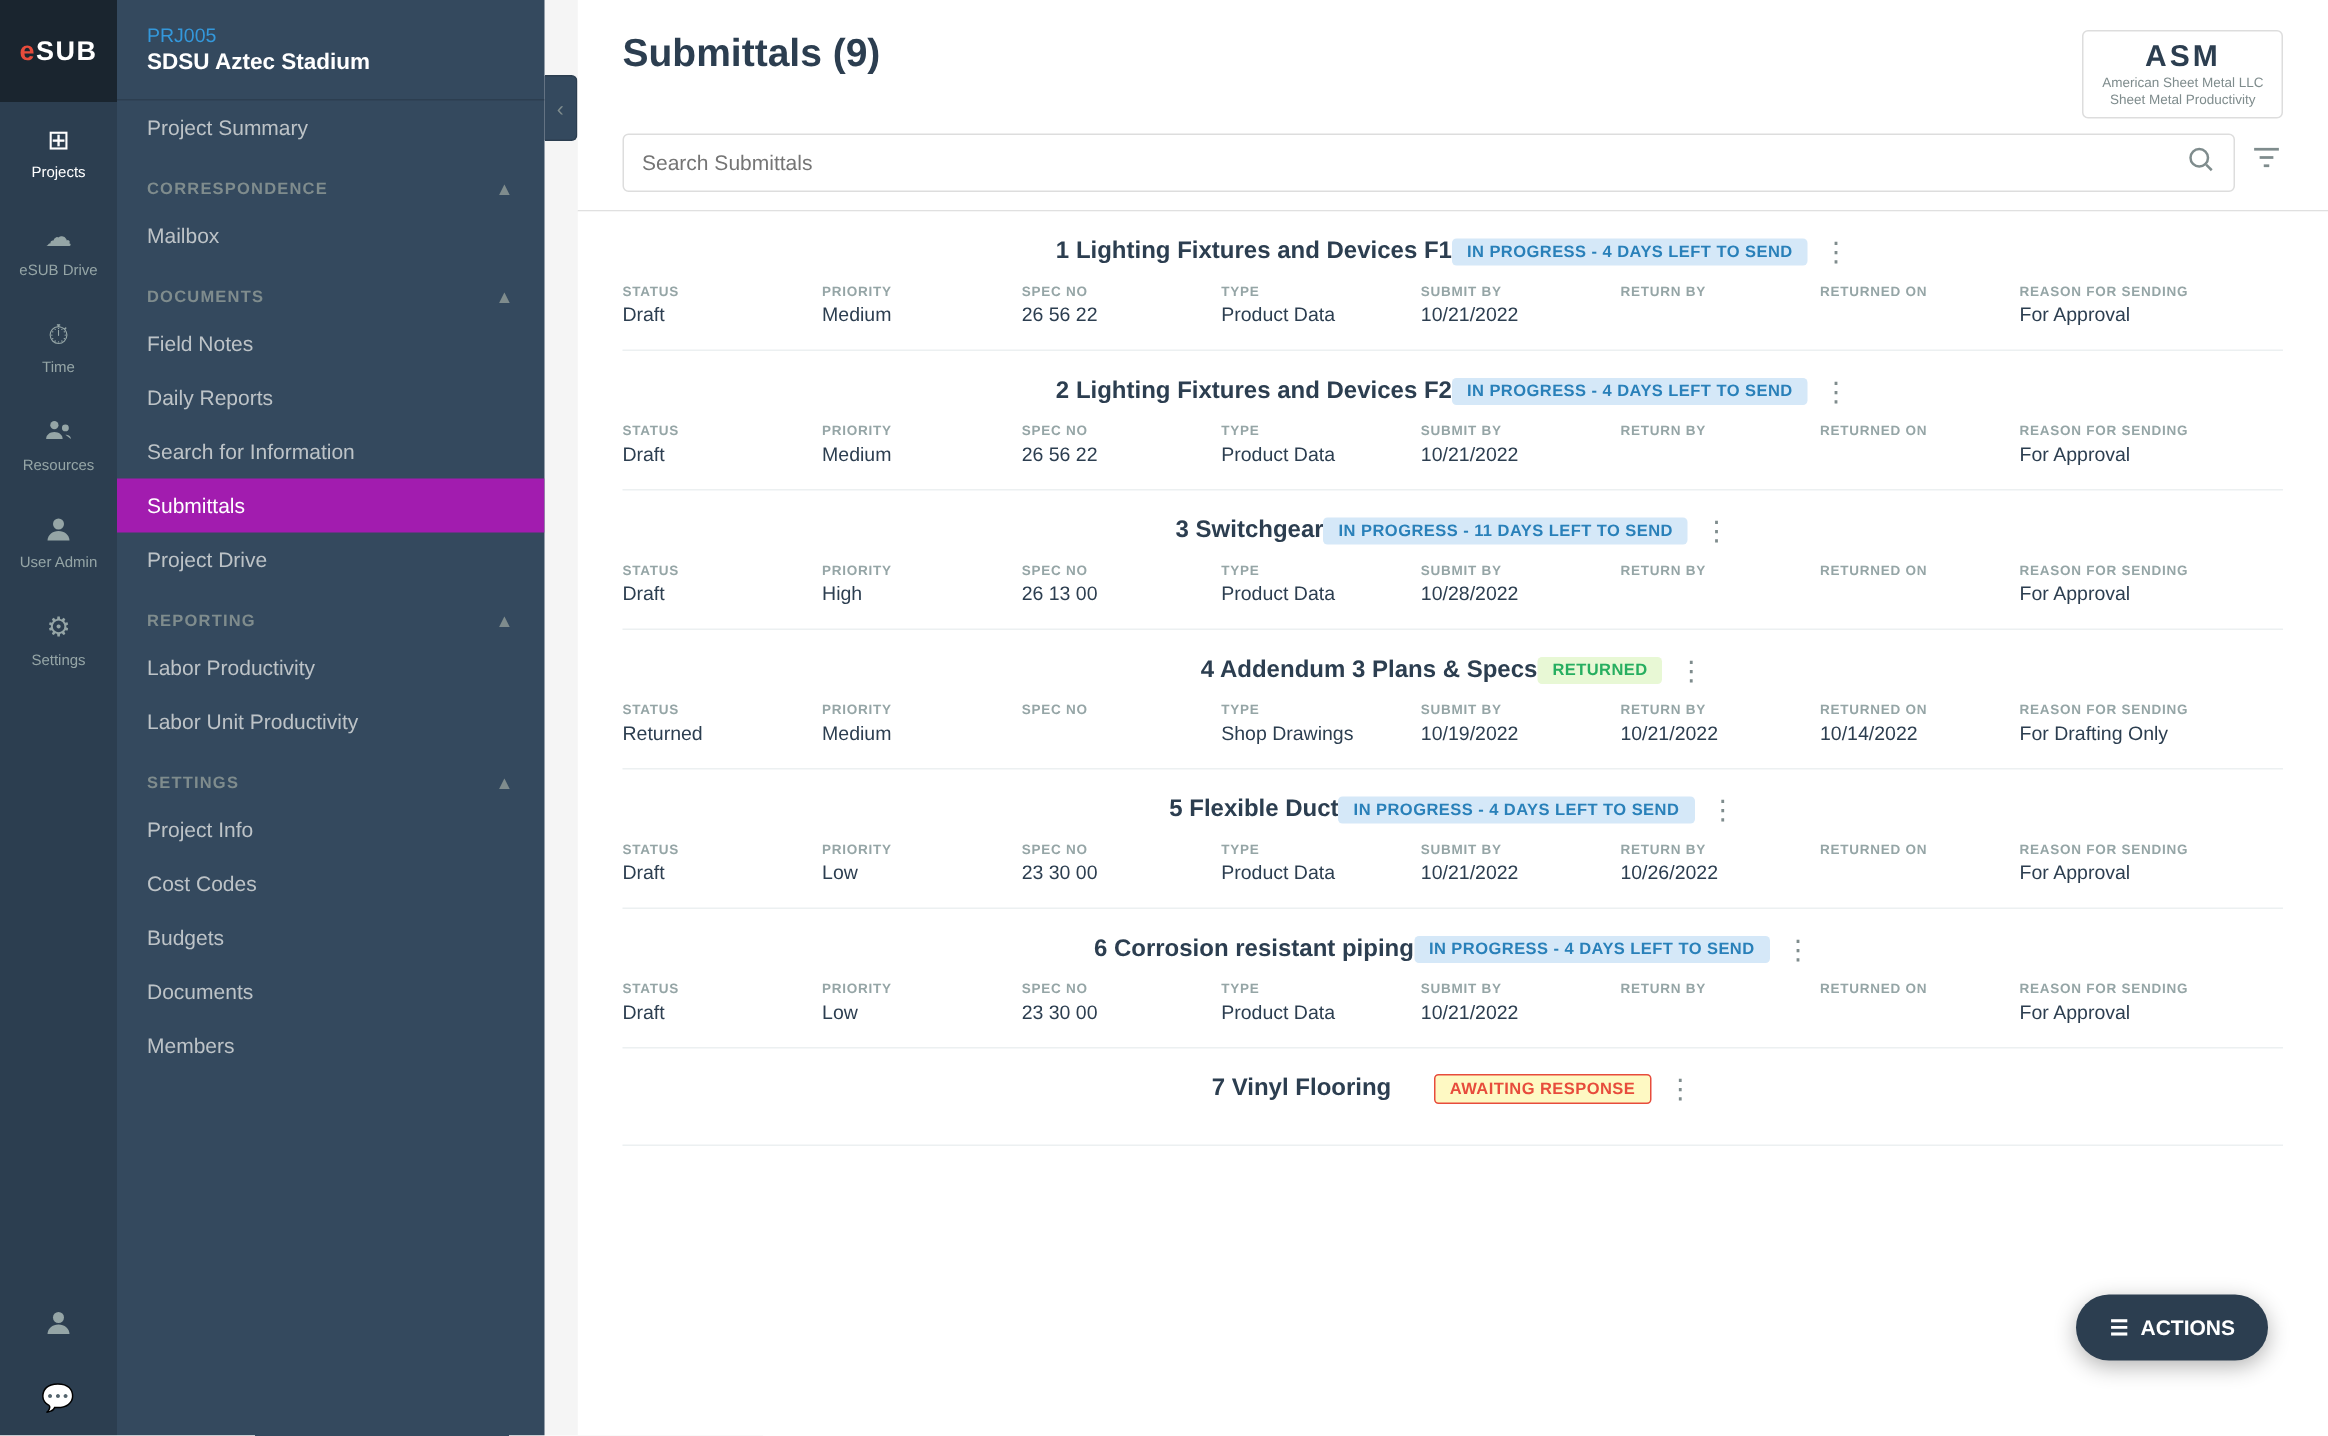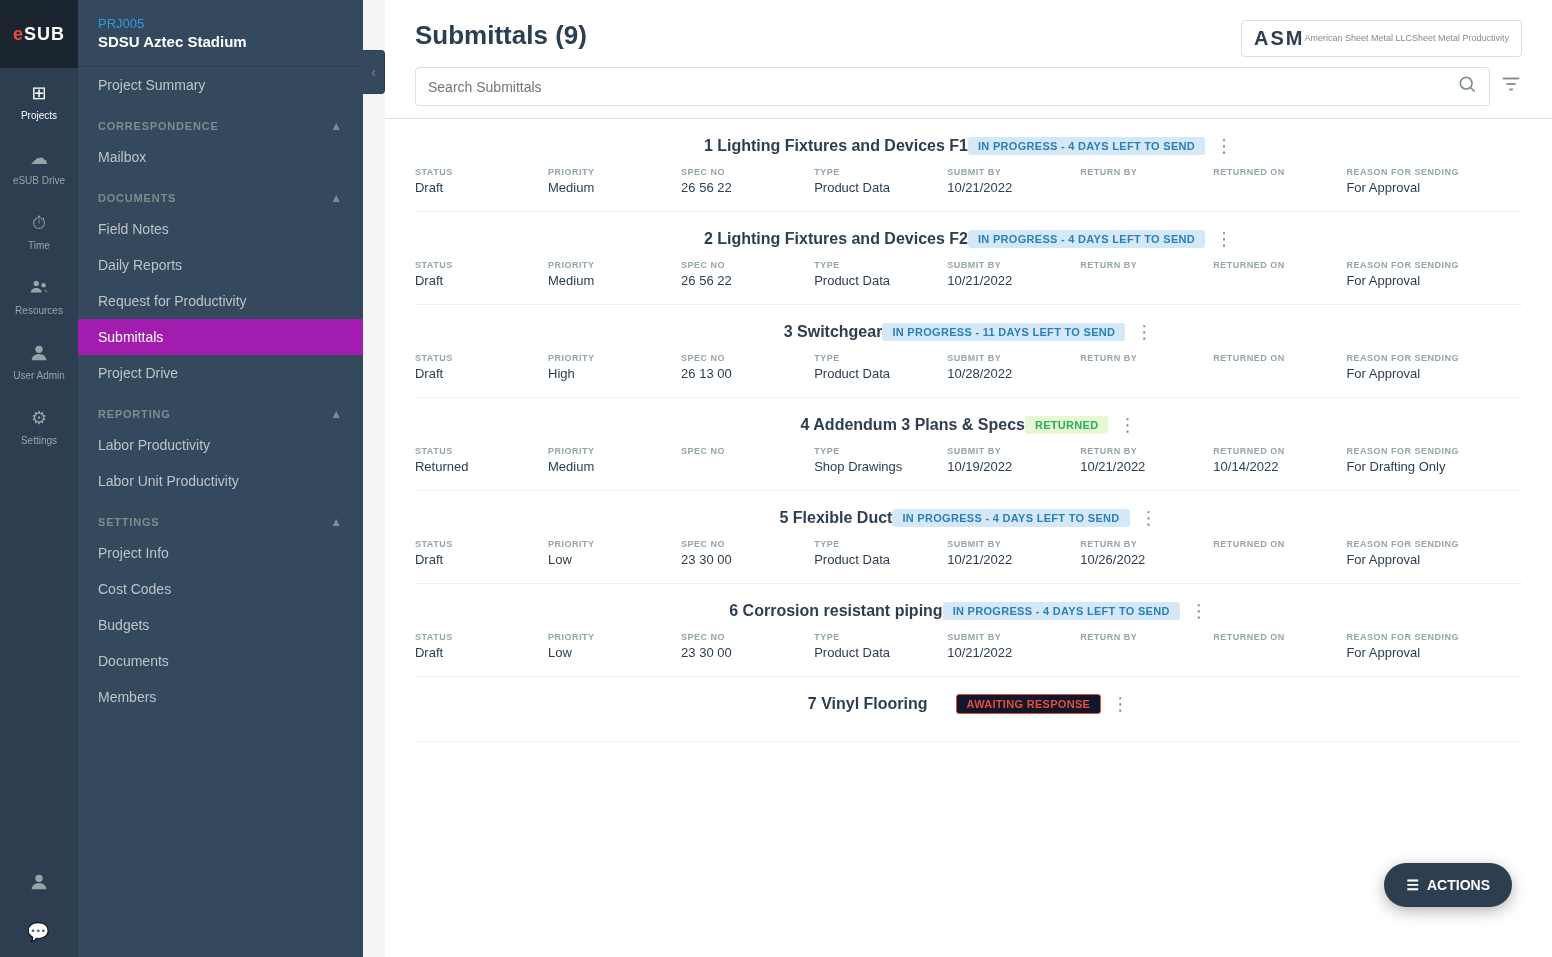--- a/index.html
+++ b/index.html
@@ -139,21 +139,21 @@
       justify-content: space-between;
       margin-bottom: 10px;
     }
     .page-title {
       font-size: 26px;
       font-weight: 700;
       color: #2c3e50;
     }
     .company-logo-area {
       display: flex;
-      flex-direction: row;
+      flex-direction: column;
       align-items: center;
       border: 1px solid #ddd;
       padding: 6px 12px;
       border-radius: 4px;
     }
     .company-logo-text {
       font-size: 20px;
       font-weight: 900;
       color: #2c3e50;
       letter-spacing: 2px;
@@ -247,21 +247,21 @@
     }
     .status-badge {
       padding: 3px 10px;
       border-radius: 3px;
       font-size: 11px;
       font-weight: 700;
       letter-spacing: 0.3px;
     }
     .badge-in-progress { background: #d5e8f8; color: #2980b9; }
     .badge-returned { background: #e8f8d5; color: #27ae60; }
-    .badge-awaiting { background: #0f172a; color: #e74c3c; border: 1px solid #e74c3c; margin-left: 28px; }
+    .badge-awaiting { background: #fef9c3; color: #e74c3c; border: 1px solid #e74c3c; margin-left: 28px; }
     .three-dots {
       color: #7f8c8d;
       font-size: 18px;
       cursor: pointer;
     }
 
     .submittal-fields {
       display: flex;
       gap: 16px;
       align-items: flex-start;
@@ -387,21 +387,21 @@
     <span>DOCUMENTS</span>
     <span class="chevron">▲</span>
   </div>
   <div class="sidebar-menu-item">
     <span>Field Notes</span>
   </div>
   <div class="sidebar-menu-item">
     <span>Daily Reports</span>
   </div>
   <div class="sidebar-menu-item">
-    <span>Request for Productivity</span>
+    <span>Search for Information</span>
   </div>
   <div class="sidebar-menu-item active">
     <span>Submittals</span>
   </div>
   <div class="sidebar-menu-item">
     <span>Project Drive</span>
   </div>
 
   <div class="sidebar-section-header">
     <span>REPORTING</span>

